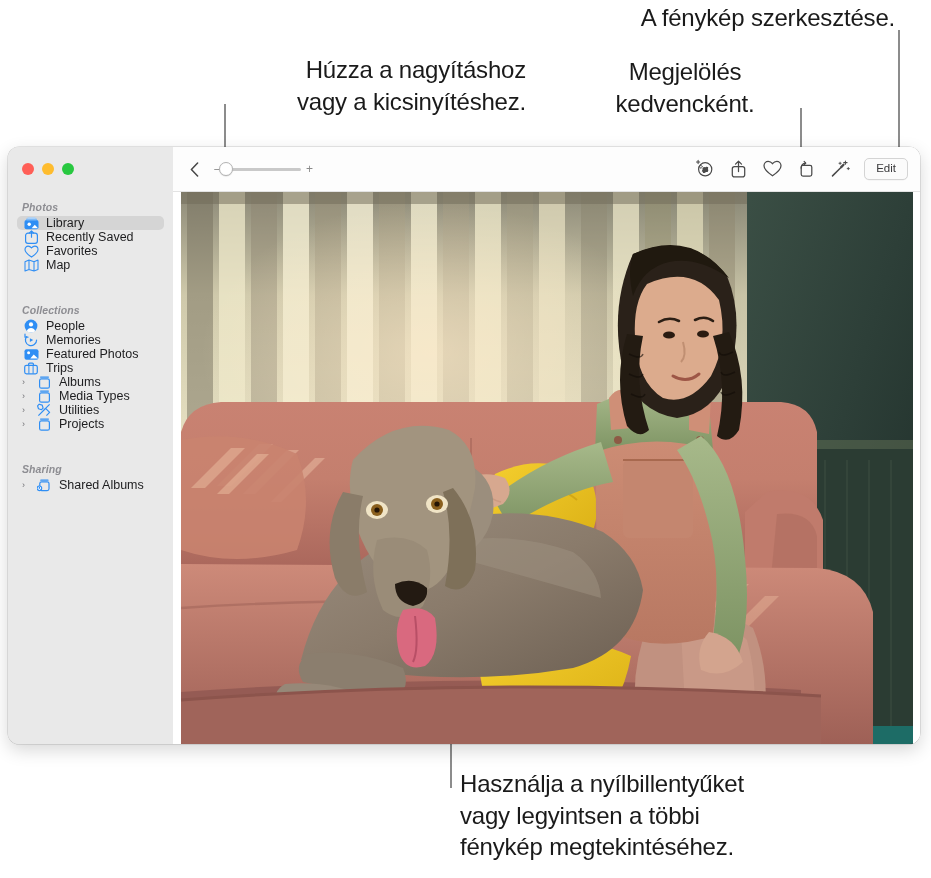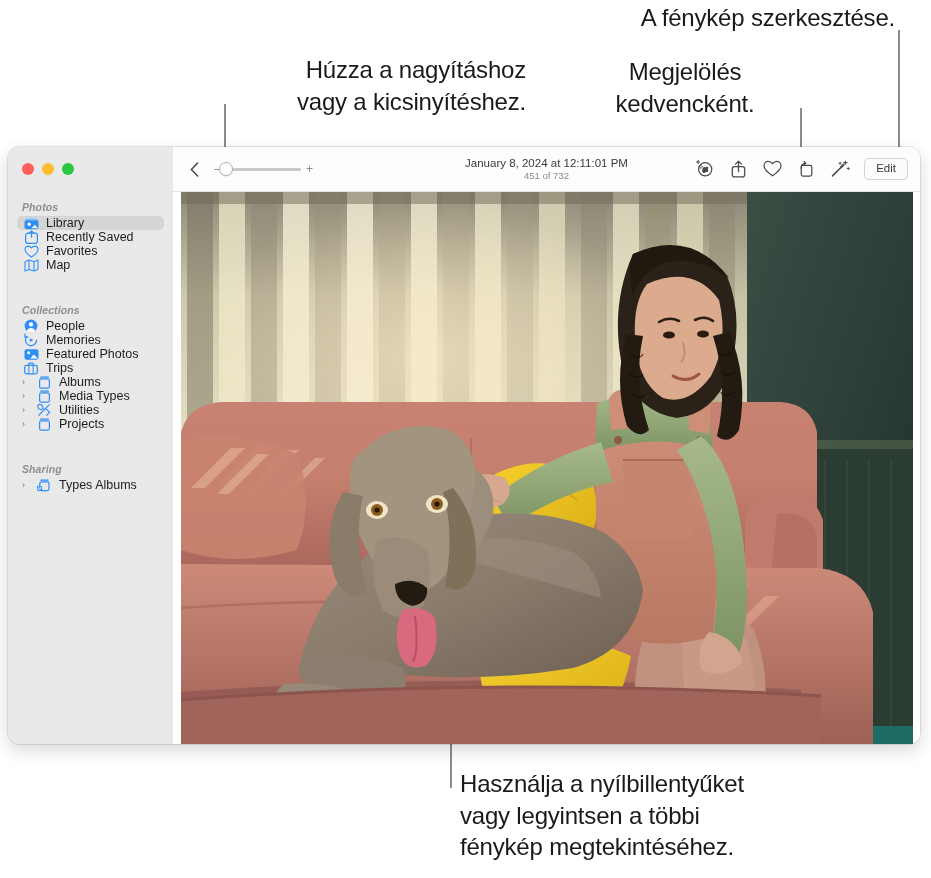--- a/index.html
+++ b/index.html
@@ -400,21 +400,21 @@
         <span class="disc">›</span>
         <span class="ico">
           <svg width="14" height="13" viewBox="0 0 14 13">
               <rect x="2.8" y="2.8" width="9.2" height="8.8" rx="1.8" fill="none" stroke="#2f8ef4" stroke-width="1.2"></rect>
               <path d="M3.8 1.2h7.2" stroke="#2f8ef4" stroke-width="1.2" stroke-linecap="round"></path>
               <circle cx="2.4" cy="9.3" r="2.3" fill="#fff" stroke="#2f8ef4" stroke-width="1.1"></circle>
               <circle cx="2.4" cy="8.6" r="0.75" fill="#2f8ef4"></circle>
               <path d="M1.1 10.6c.3-.7.8-1 1.3-1s1 .3 1.3 1" fill="none" stroke="#2f8ef4" stroke-width="0.9"></path>
             </svg>
         </span>
-        <span class="sb-label">Types Albums</span>
+        <span class="sb-label">Shared Albums</span>
       </div>
     </div>
   </div>
 
   <div id="content">
 
     <div id="toolbar">
 
       <div id="tb-left">
         <span class="back-chevron">
@@ -425,24 +425,20 @@
 
         <span id="zoom-slider">
           <span class="zs-sign">–</span>
           <span class="zs-track">
             <span class="zs-knob"></span>
           </span>
           <span class="zs-sign">+</span>
         </span>
       </div>
 
-      <div id="tb-center">
-        <div class="title">January 8, 2024 at 12:11:01 PM</div>
-        <div class="sub">451 of 732</div>
-      </div>
 
       <div id="tb-right">
         <span class="tb-icon">
           <svg width="19" height="19" viewBox="0 0 19 19">
             <circle cx="10.2" cy="10.3" r="6.6" fill="none" stroke="#4a4a4a" stroke-width="1.2"></circle>
             <path d="M13.2 8.3c-.5-.5-1.3-.9-1.9-.5l-.8.5-1.6-.2-1.4 1 .1 1.5-.9 1.6 1 .6.4 1.1 1.5.2 1.5-1 1.6-.1.6-1.4-.3-1.7z" fill="#4a4a4a"></path>
             <path d="M3.1 1.4v3.2M1.5 3h3.2" stroke="#4a4a4a" stroke-width="1.1" stroke-linecap="round"></path>
             <path d="M5.8 5.6l.6 1.4 1.4.6-1.4.6-.6 1.4-.6-1.4L3.8 7.6l1.4-.6z" fill="none" stroke="#4a4a4a" stroke-width="0.7"></path>
           </svg>
         </span>

